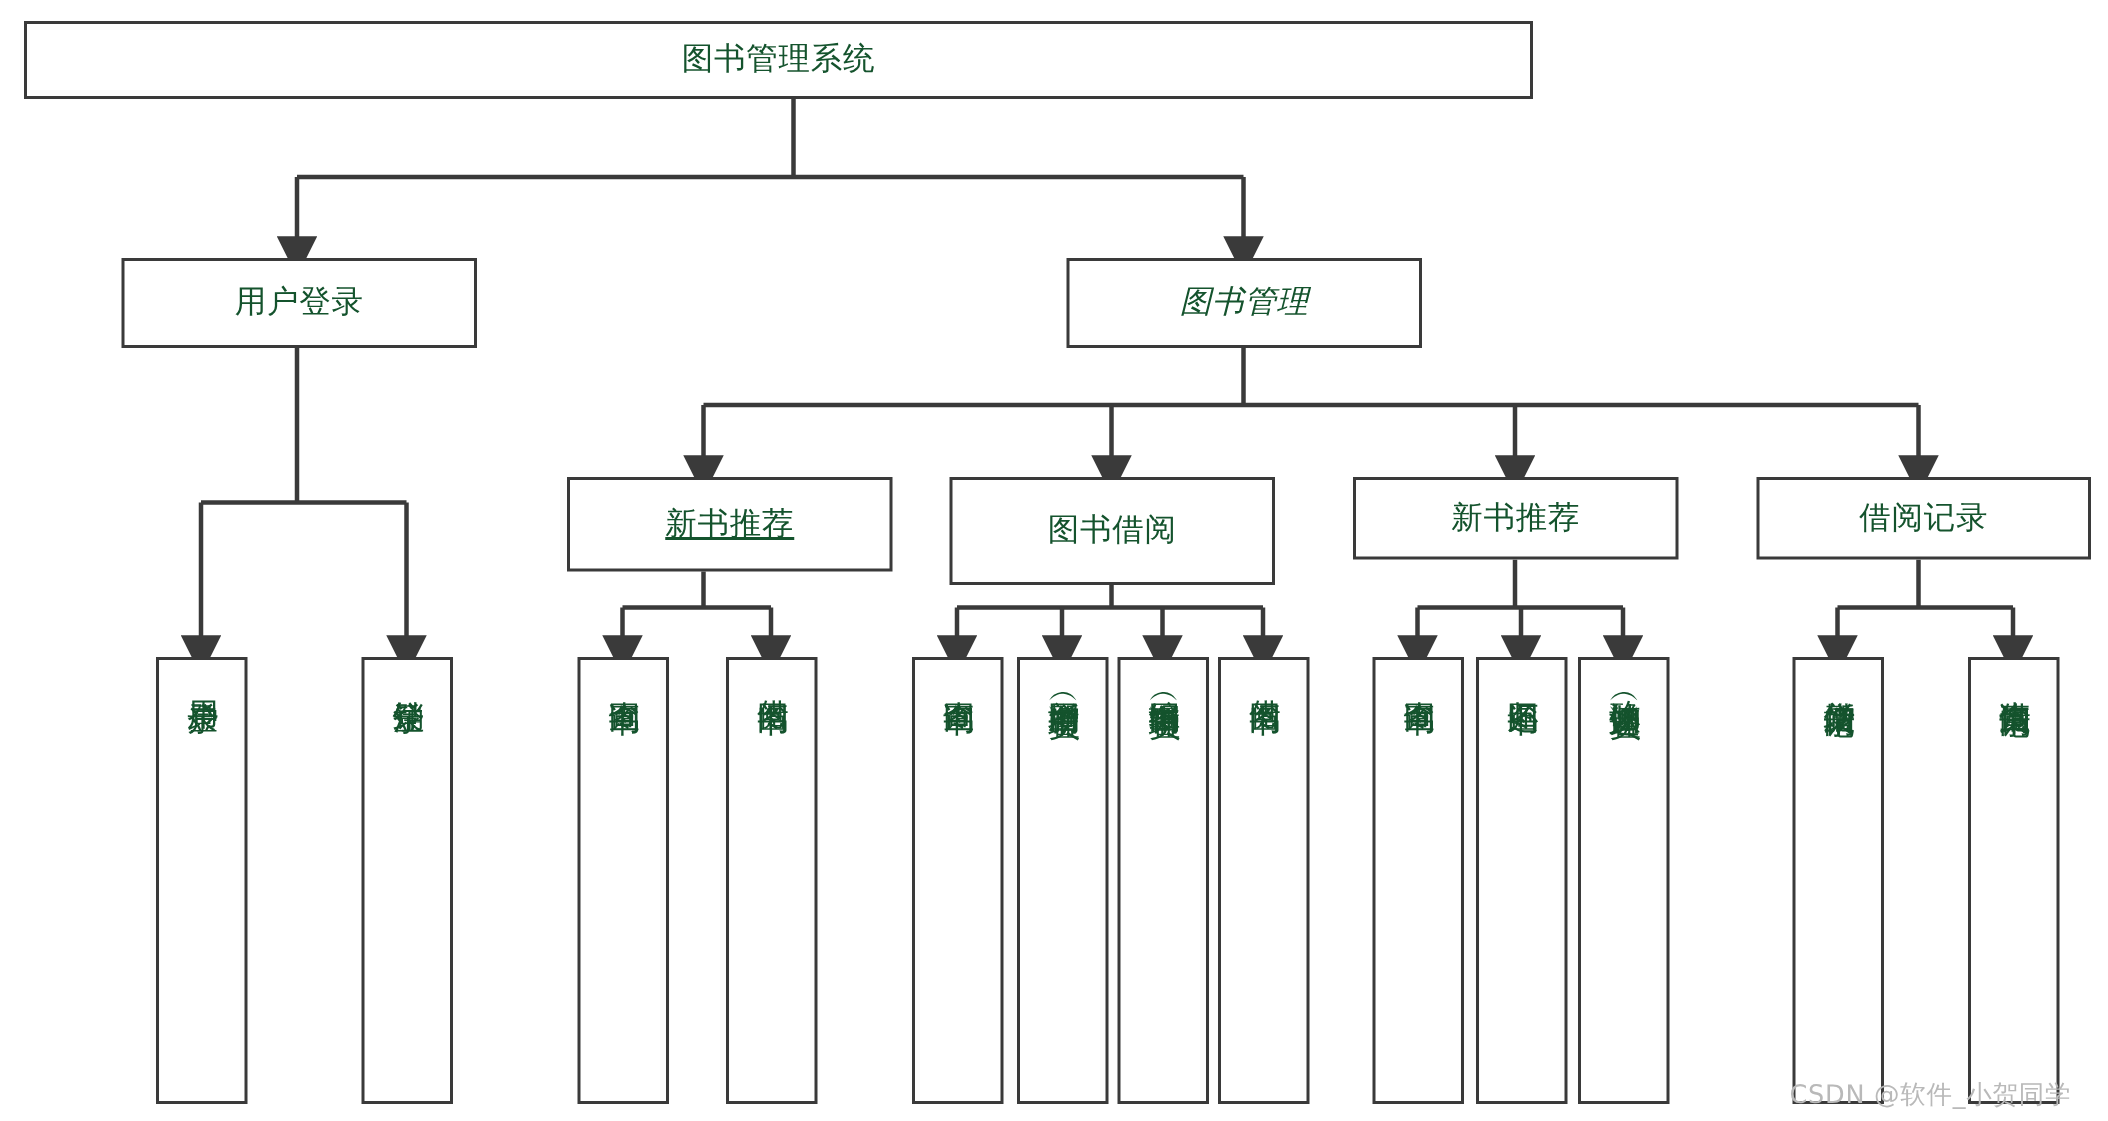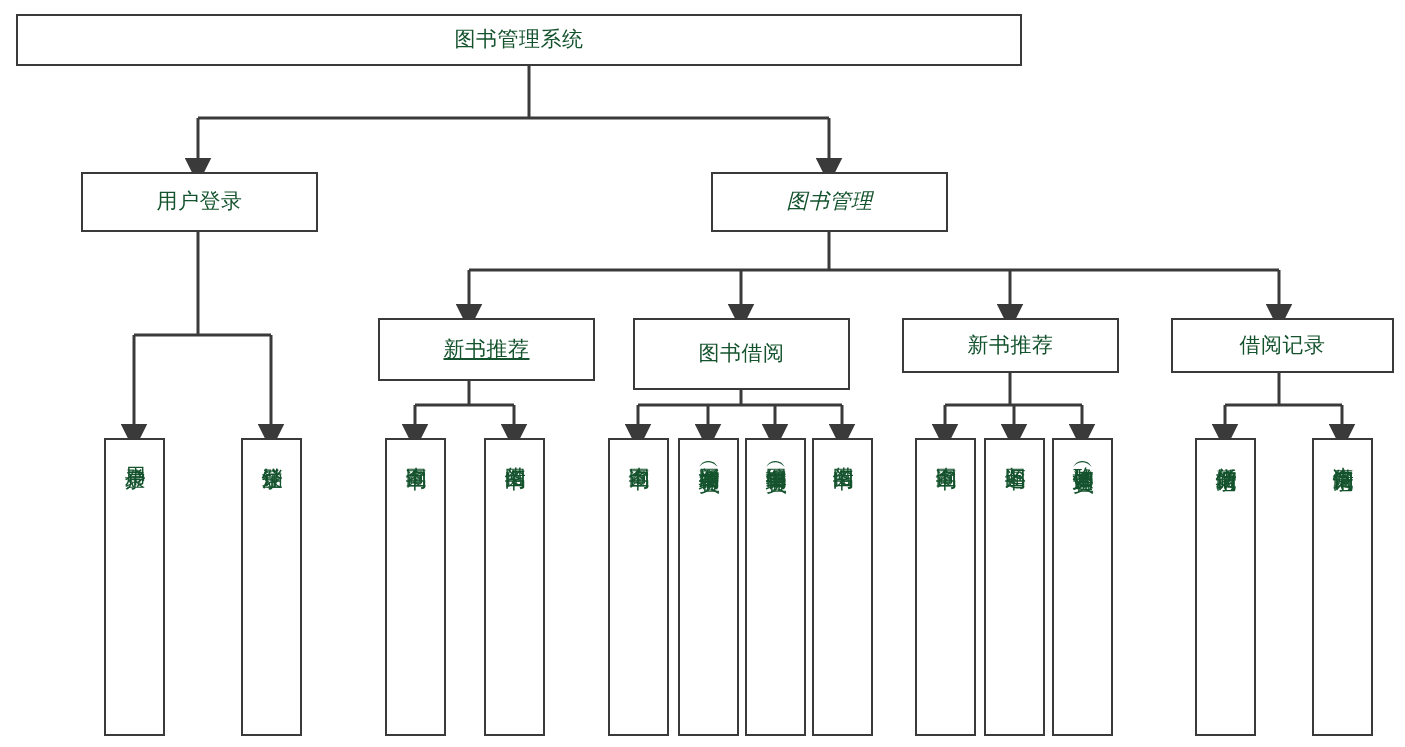--- a/index.html
+++ b/index.html
@@ -167,14 +167,15 @@
         <span class="vlabel">确认归还（管理员）</span>
       </div>
       <div class="node node-v" style="left: 1195px; top: 438px; width: 61px; height: 298px;">
         <span class="vlabel">新增借阅记录</span>
       </div>
       <div class="node node-v" style="left: 1312px; top: 438px; width: 61px; height: 298px;">
         <span class="vlabel">查询借阅记录</span>
       </div>
     </div>
 
+  <div class="watermark" style="left: 1193px; top: 718px;">CSDN @软件_小贺同学</div>
 
 </div>
 
 </body></html>

